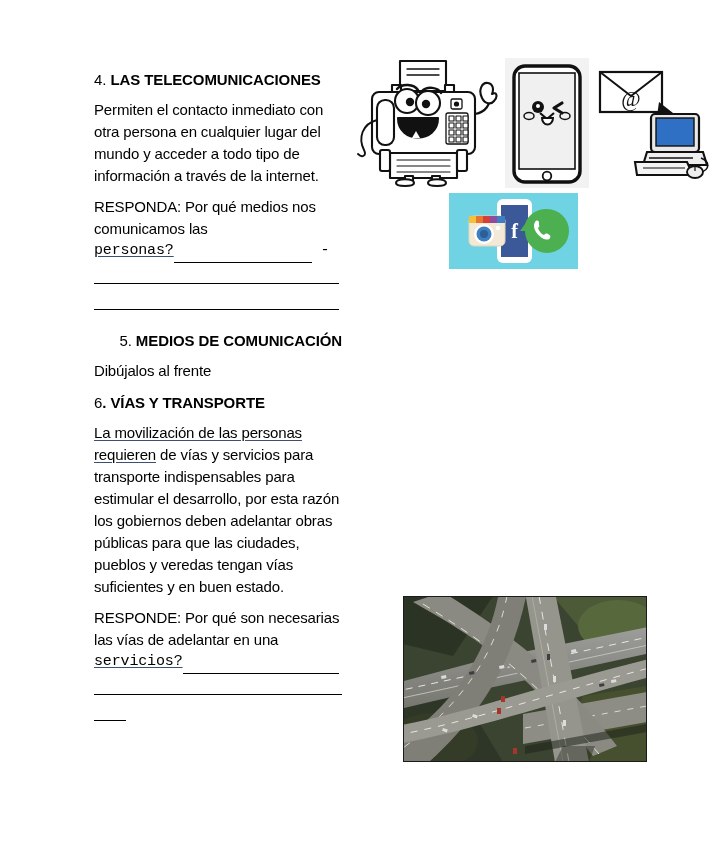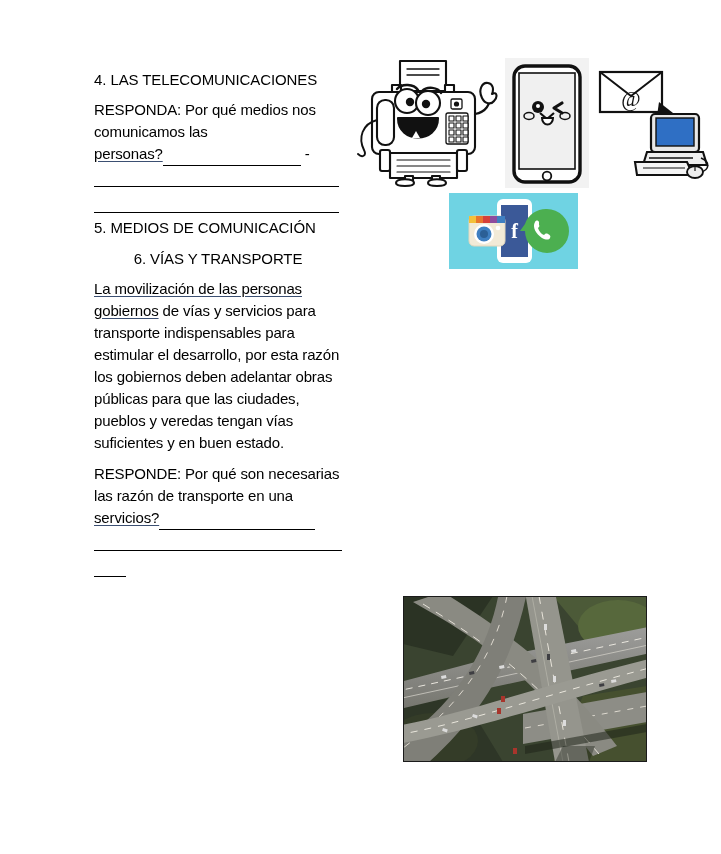--- a/index.html
+++ b/index.html
@@ -24,21 +24,21 @@
     width: 248px;
   }
 
   .heading {
     font-size: 15px;
     line-height: 20px;
     margin: 0 0 9px 0;
     letter-spacing: -0.1px;
   }
   .heading .num { font-weight: 400; }
-  .heading .ttl { font-weight: 400; }
+  .heading .ttl { font-weight: 700; }
 
   .para {
     font-size: 15px;
     line-height: 22px;
     margin: 0 0 9px 0;
     letter-spacing: -0.15px;
   }
 
   .para.tight { margin-bottom: 8px; }
 
@@ -59,20 +59,21 @@
     border-bottom: 1.2px solid #000;
   }
 
   .inline-q {
     position: relative;
     display: block;
     font-size: 15px;
     line-height: 22px;
     letter-spacing: -0.15px;
     white-space: nowrap;
+    font-family: Liberation Mono, monospace;
   }
   .inline-q .tail {
     display: inline-block;
     border-bottom: 1.2px solid #000;
     vertical-align: baseline;
   }
   .dash {
     font-size: 15px;
   }
 
@@ -98,49 +99,51 @@
 </head>
 <body>
 
 <div class="text-col">
 
   <p class="heading">
     <span class="num">4.</span>
     <span class="ttl">LAS TELECOMUNICACIONES</span>
   </p>
 
+  <p class="para">Permiten el contacto inmediato con otra persona en cualquier lugar del mundo y acceder a todo tipo de información a través de la internet.</p>
 
   <p class="para tight" style="margin-bottom:0;">RESPONDA: Por qué medios nos comunicamos las</p>
 
   <div class="inline-q">
     <span class="u-blue">personas?</span><span class="tail" style="width:138px;">&nbsp;</span>
     <span class="dash">-</span>
   </div>
 
   <div class="rule-row" style="height:26px;">
     <span class="rule" style="left:0; width:245px; top:20px;"></span>
   </div>
   <div class="rule-row" style="height:26px;">
     <span class="rule" style="left:0; width:245px; top:20px;"></span>
   </div>
 
-  <p class="heading" style="margin-top:0;">
+  <p class="heading" style="margin-top:16px;text-align:right;">
     <span class="num">5.</span>
     <span class="ttl">MEDIOS DE COMUNICACIÓN</span>
   </p>
 
-
-  <p class="heading" style="margin-top:11px;text-align:center;">
+  <p class="para">Dibújalos al frente</p>
+
+  <p class="heading" style="margin-top:11px;">
     <span class="num">6</span><span class="ttl">.</span>
     <span class="ttl">VÍAS Y TRANSPORTE</span>
   </p>
 
-  <p class="para"><span class="u-blue">La movilización de las personas gobiernos</span><span> de vías y servicios para transporte indispensables para estimular el desarrollo, por esta razón los gobiernos deben adelantar obras públicas para que las ciudades, pueblos y veredas tengan vías suficientes y en buen estado.</span></p>
-
-  <p class="para" style="margin-bottom:0;">RESPONDE: Por qué son necesarias las razón de transporte en una</p>
+  <p class="para"><span class="u-blue">La movilización de las personas requieren</span><span> de vías y servicios para transporte indispensables para estimular el desarrollo, por esta razón los gobiernos deben adelantar obras públicas para que las ciudades, pueblos y veredas tengan vías suficientes y en buen estado.</span></p>
+
+  <p class="para" style="margin-bottom:0;">RESPONDE: Por qué son necesarias las vías de adelantar en una</p>
 
   <div class="inline-q">
     <span class="u-blue">servicios?</span><span class="tail" style="width:156px;">&nbsp;</span>
   </div>
 
   <div class="rule-row" style="height:26px;">
     <span class="rule" style="left:0; width:248px; top:20px;"></span>
   </div>
   <div class="rule-row" style="height:26px;">
     <span class="rule" style="left:0; width:32px; top:20px;"></span>

